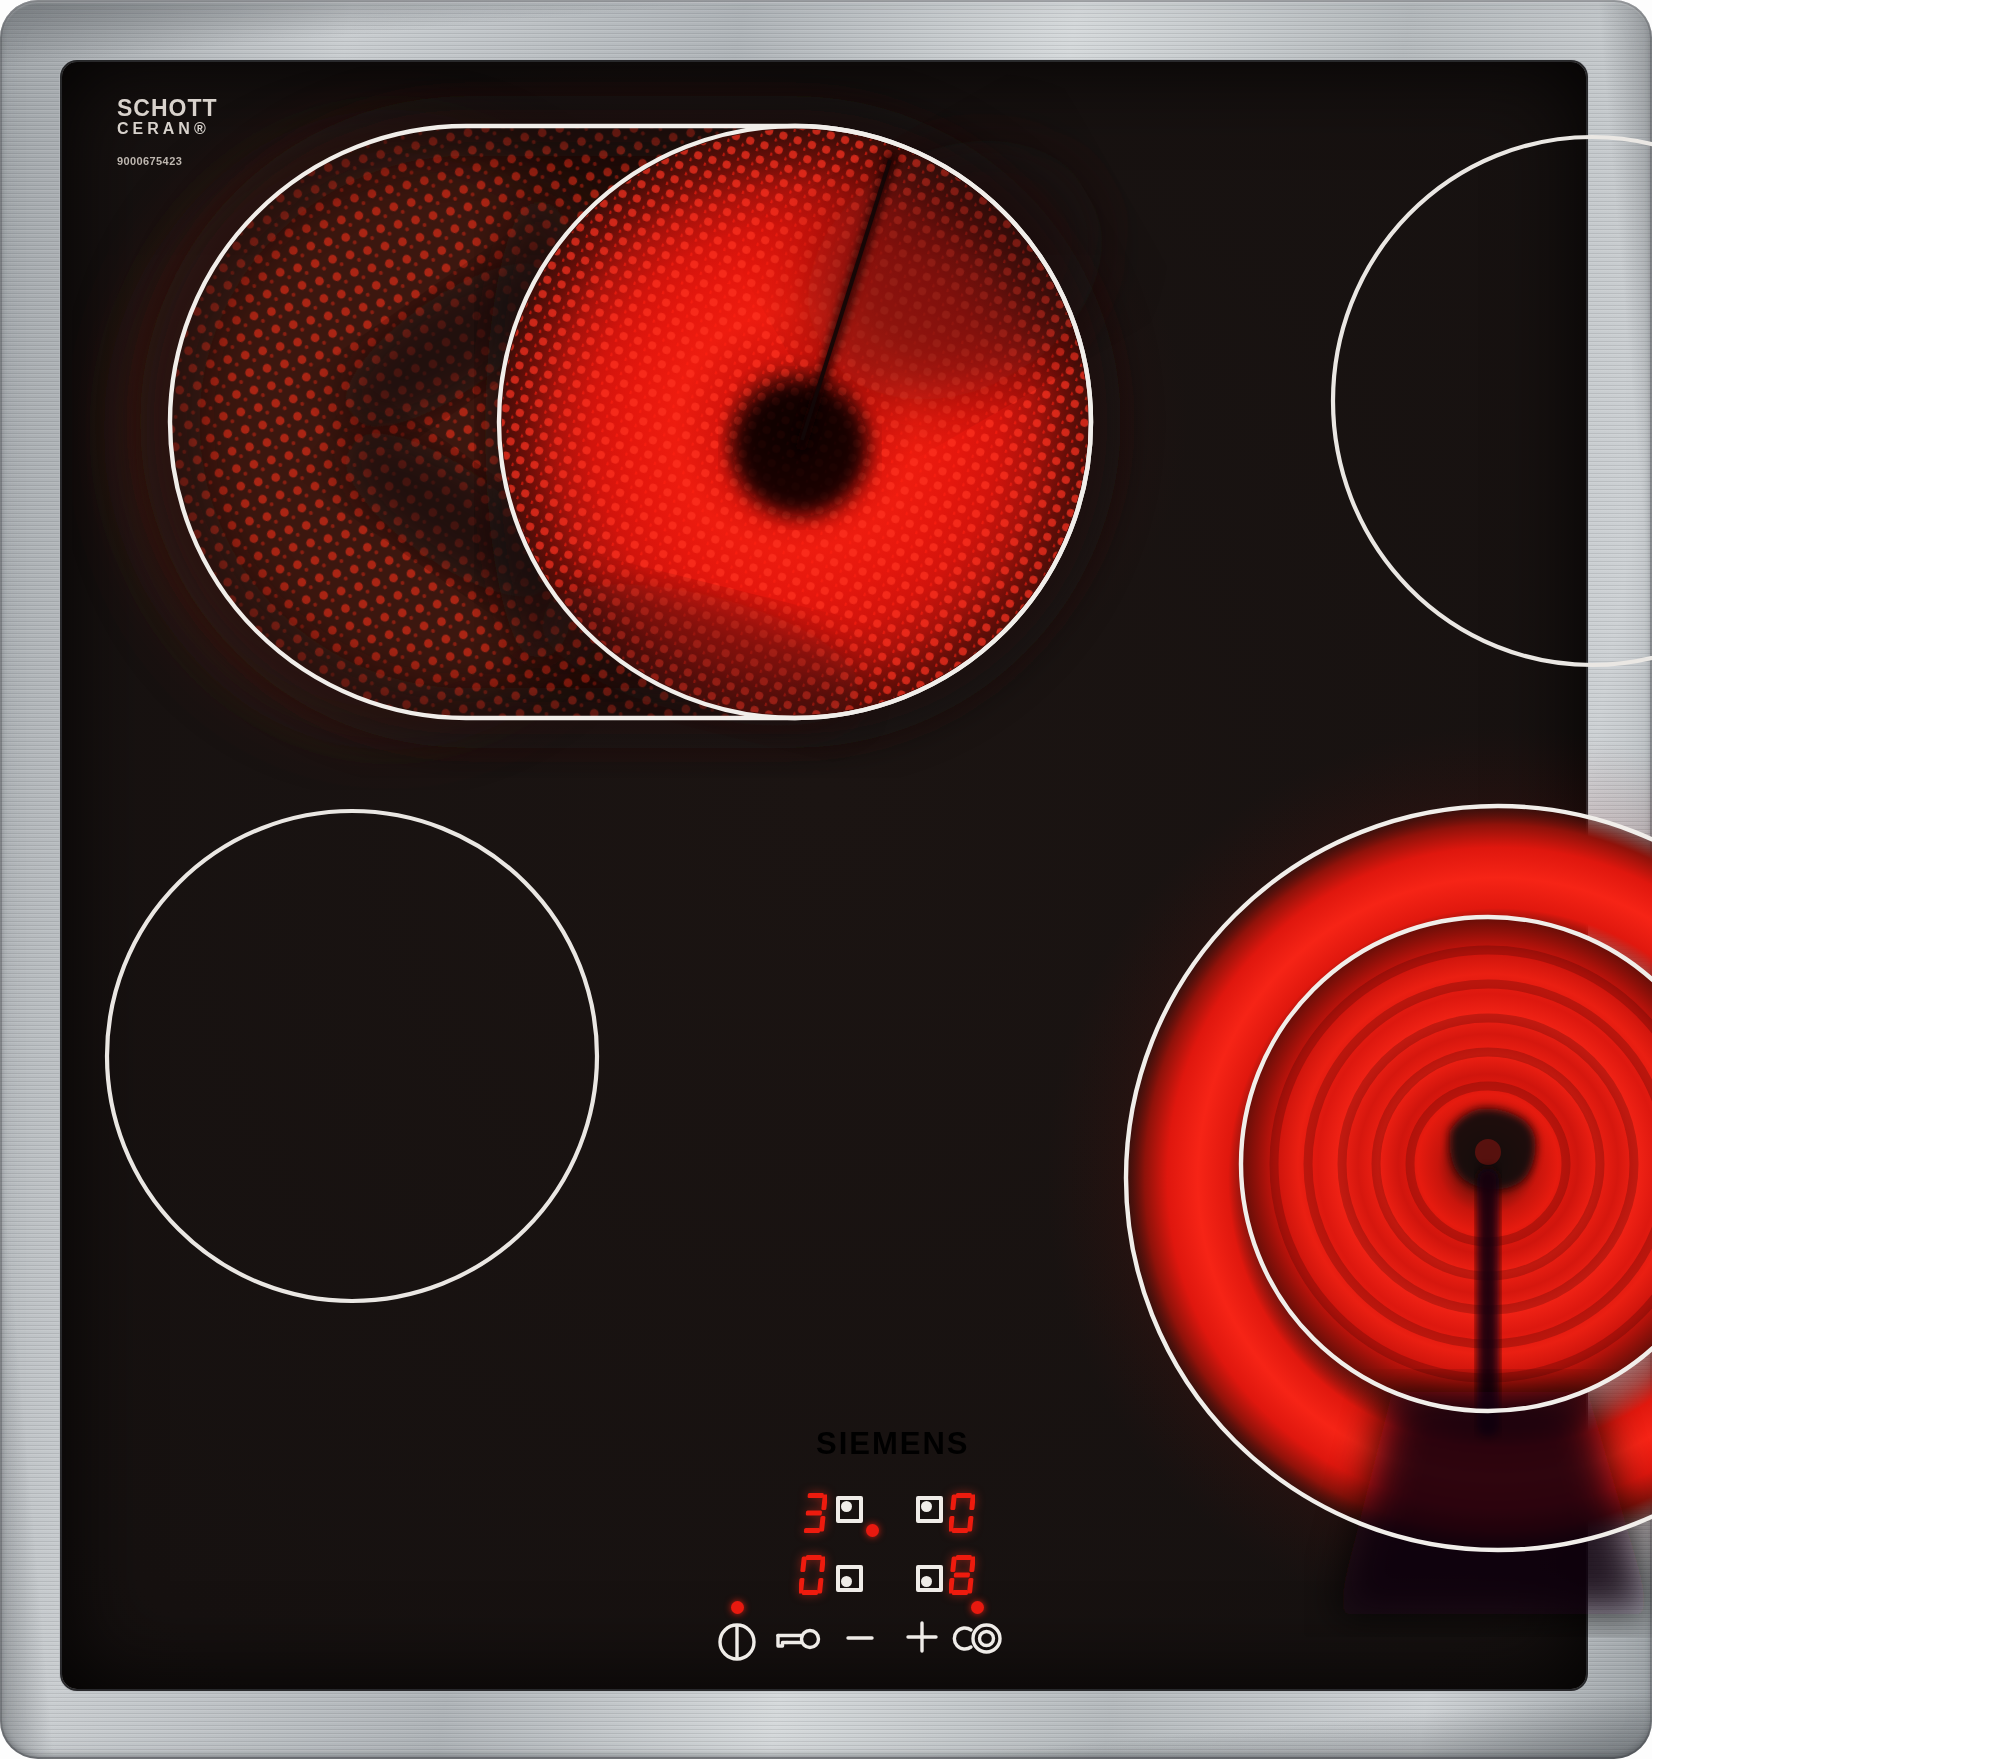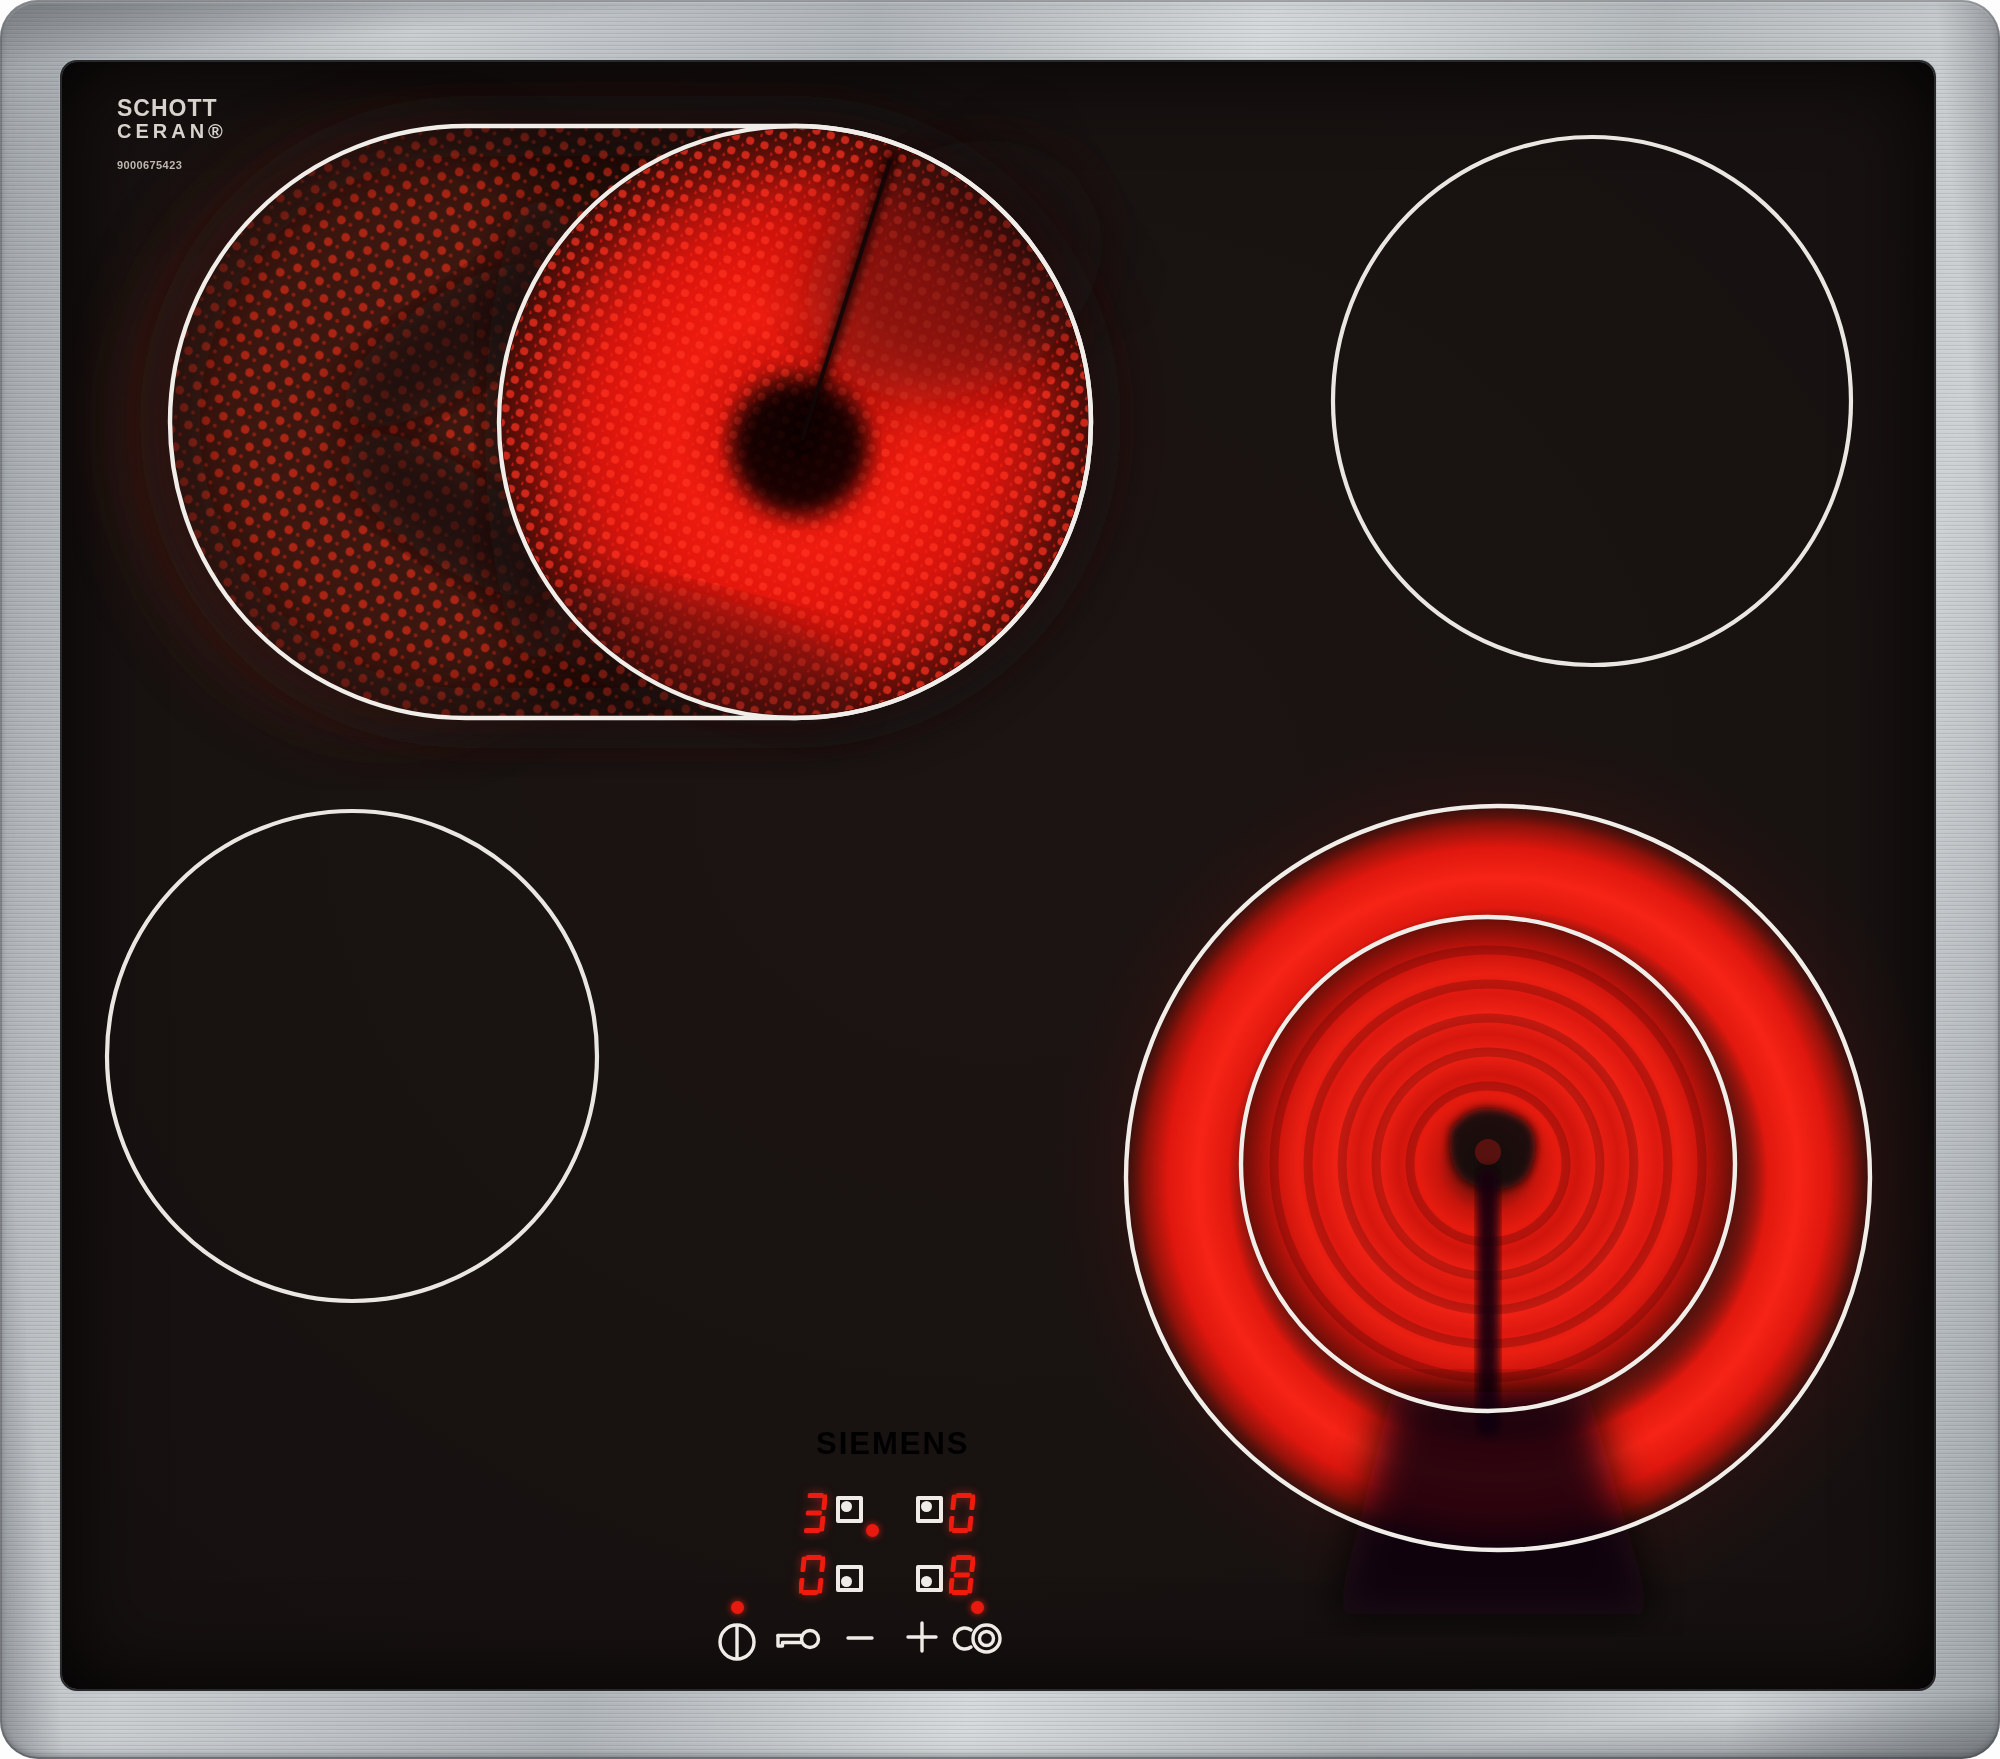--- a/index.html
+++ b/index.html
@@ -1,16 +1,16 @@
 <!DOCTYPE html>
 <html><head>
 <meta charset="utf-8">
 <style>
   html,body{margin:0;padding:0;background:#ffffff;}
-  .stage{position:relative;width:2000px;height:1759px;overflow:hidden;
+  .stage{position:relative;width:1652px;height:1759px;overflow:hidden;
          font-family:"Liberation Sans",sans-serif;background:#fdfdfd;}
   
   .frame{position:absolute;inset:0;border-radius:38px;
     background:
       linear-gradient(175deg, rgba(80,84,88,.55) 0%, rgba(255,255,255,0) 3.5%),
       linear-gradient(355deg, rgba(70,74,78,.5) 0%, rgba(255,255,255,0) 3.5%),
       linear-gradient(85deg, rgba(90,94,98,.45) 0%, rgba(255,255,255,0) 3%),
       linear-gradient(265deg, rgba(90,94,98,.45) 0%, rgba(255,255,255,0) 3%),
       repeating-linear-gradient(0deg, rgba(255,255,255,.09) 0 1px, rgba(40,42,45,.10) 1px 2px, rgba(255,255,255,0) 2px 4px),
       linear-gradient(100deg,#9ea3a7 0%,#c9cdd0 18%,#aeb3b7 38%,#d5d9db 55%,#b4b9bc 72%,#cdd1d4 88%,#9aa0a4 100%);
@@ -19,21 +19,21 @@
   .frame::after{content:"";position:absolute;inset:0;border-radius:38px;
     box-shadow:inset 0 0 0 2px rgba(60,64,68,.35), inset 0 0 24px rgba(120,124,128,.25);}
   
   .glass{position:absolute;left:62px;top:62px;right:66px;bottom:70px;border-radius:15px;
     background:radial-gradient(120% 120% at 50% 45%, #1b1412 0%, #161110 55%, #100c0b 100%);
     box-shadow: inset 0 0 90px rgba(0,0,0,.9), 0 0 0 2px rgba(25,26,28,.9), 0 0 0 3px rgba(180,184,188,.5);}
   svg.burners{position:absolute;left:0;top:0;width:2000px;height:1759px;display:block;}
   
   .schott{position:absolute;left:117px;top:97px;color:#d8d2cc;line-height:1.04;}
   .schott .l1{font-size:23px;font-weight:bold;letter-spacing:1px;}
-  .schott .l2{font-size:20px;font-weight:bold;letter-spacing:4px;}
+  .schott .l2{font-size:16px;font-weight:bold;letter-spacing:4px;}
   .schott .model{margin-top:18px;font-size:11px;font-weight:bold;letter-spacing:.4px;color:#beb7b0;}
   
   .siemens{position:absolute;left:816px;top:1426px;font-size:31px;font-weight:bold;
            letter-spacing:2px;color:#000000;}
   
   .seg{position:absolute;width:26px;height:40px;filter:drop-shadow(0 0 5px rgba(255,45,28,.55));}
   .seg svg rect{fill:#ee1b0e;}
   .sq{position:absolute;width:27px;height:27px;border:4px solid #efece8;border-radius:2px;box-sizing:border-box;}
   .sq i{position:absolute;width:11px;height:11px;border-radius:50%;background:#efece8;}
   .sq.tl i{top:1px;left:1px;} .sq.bl i{bottom:1px;left:1px;}

